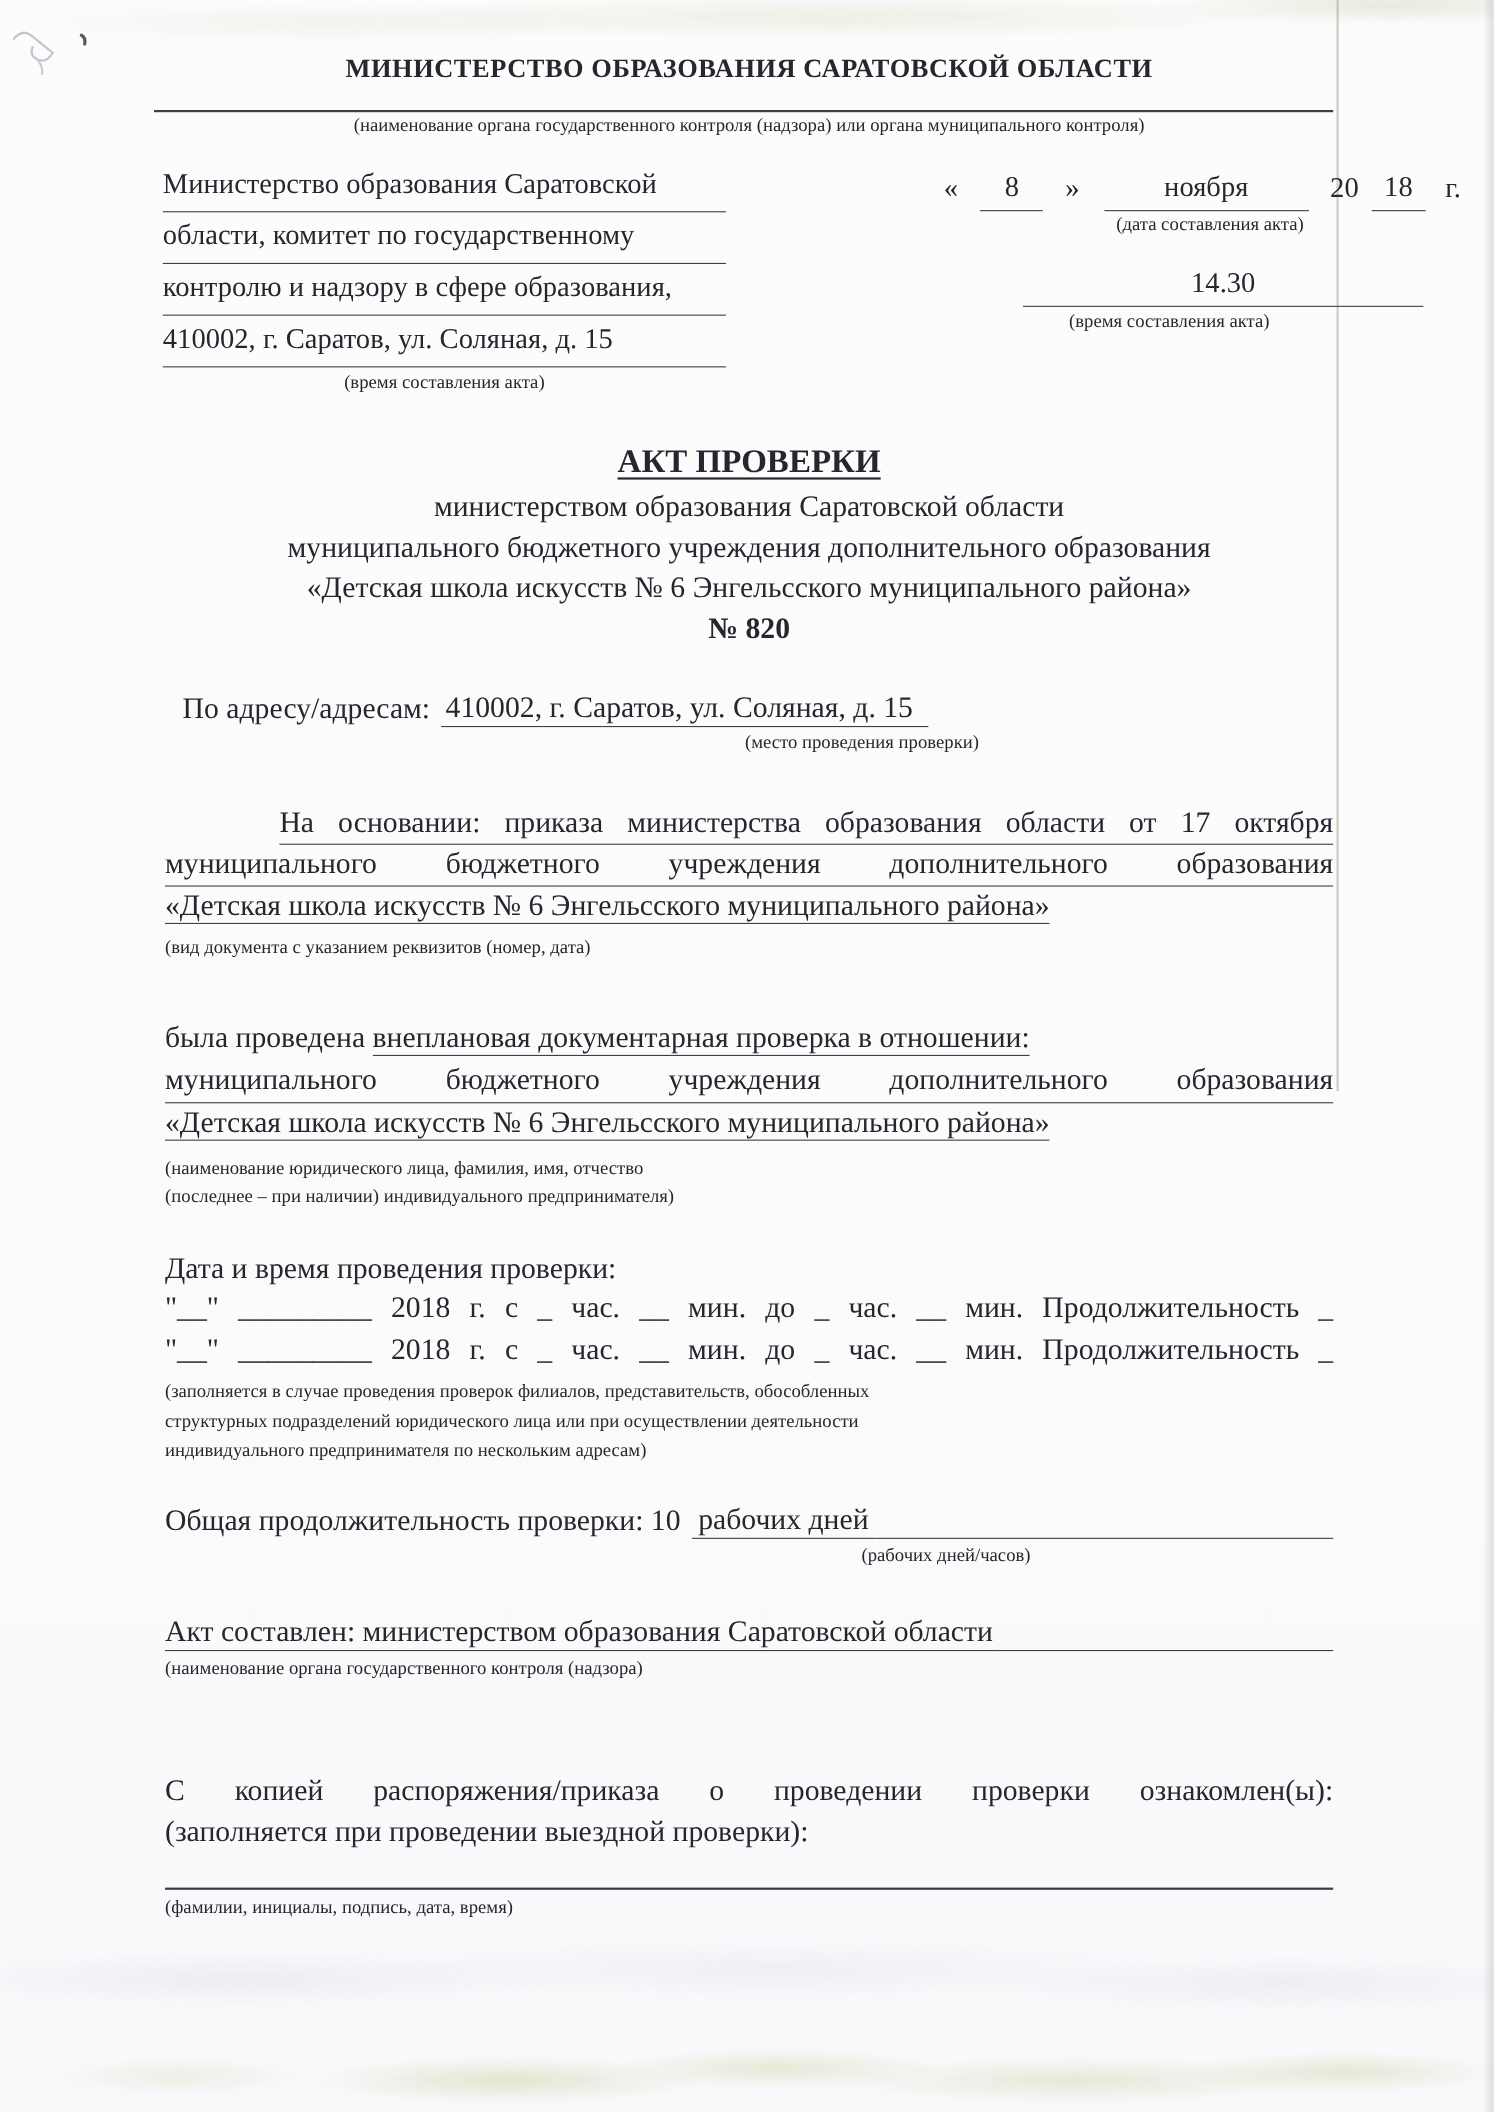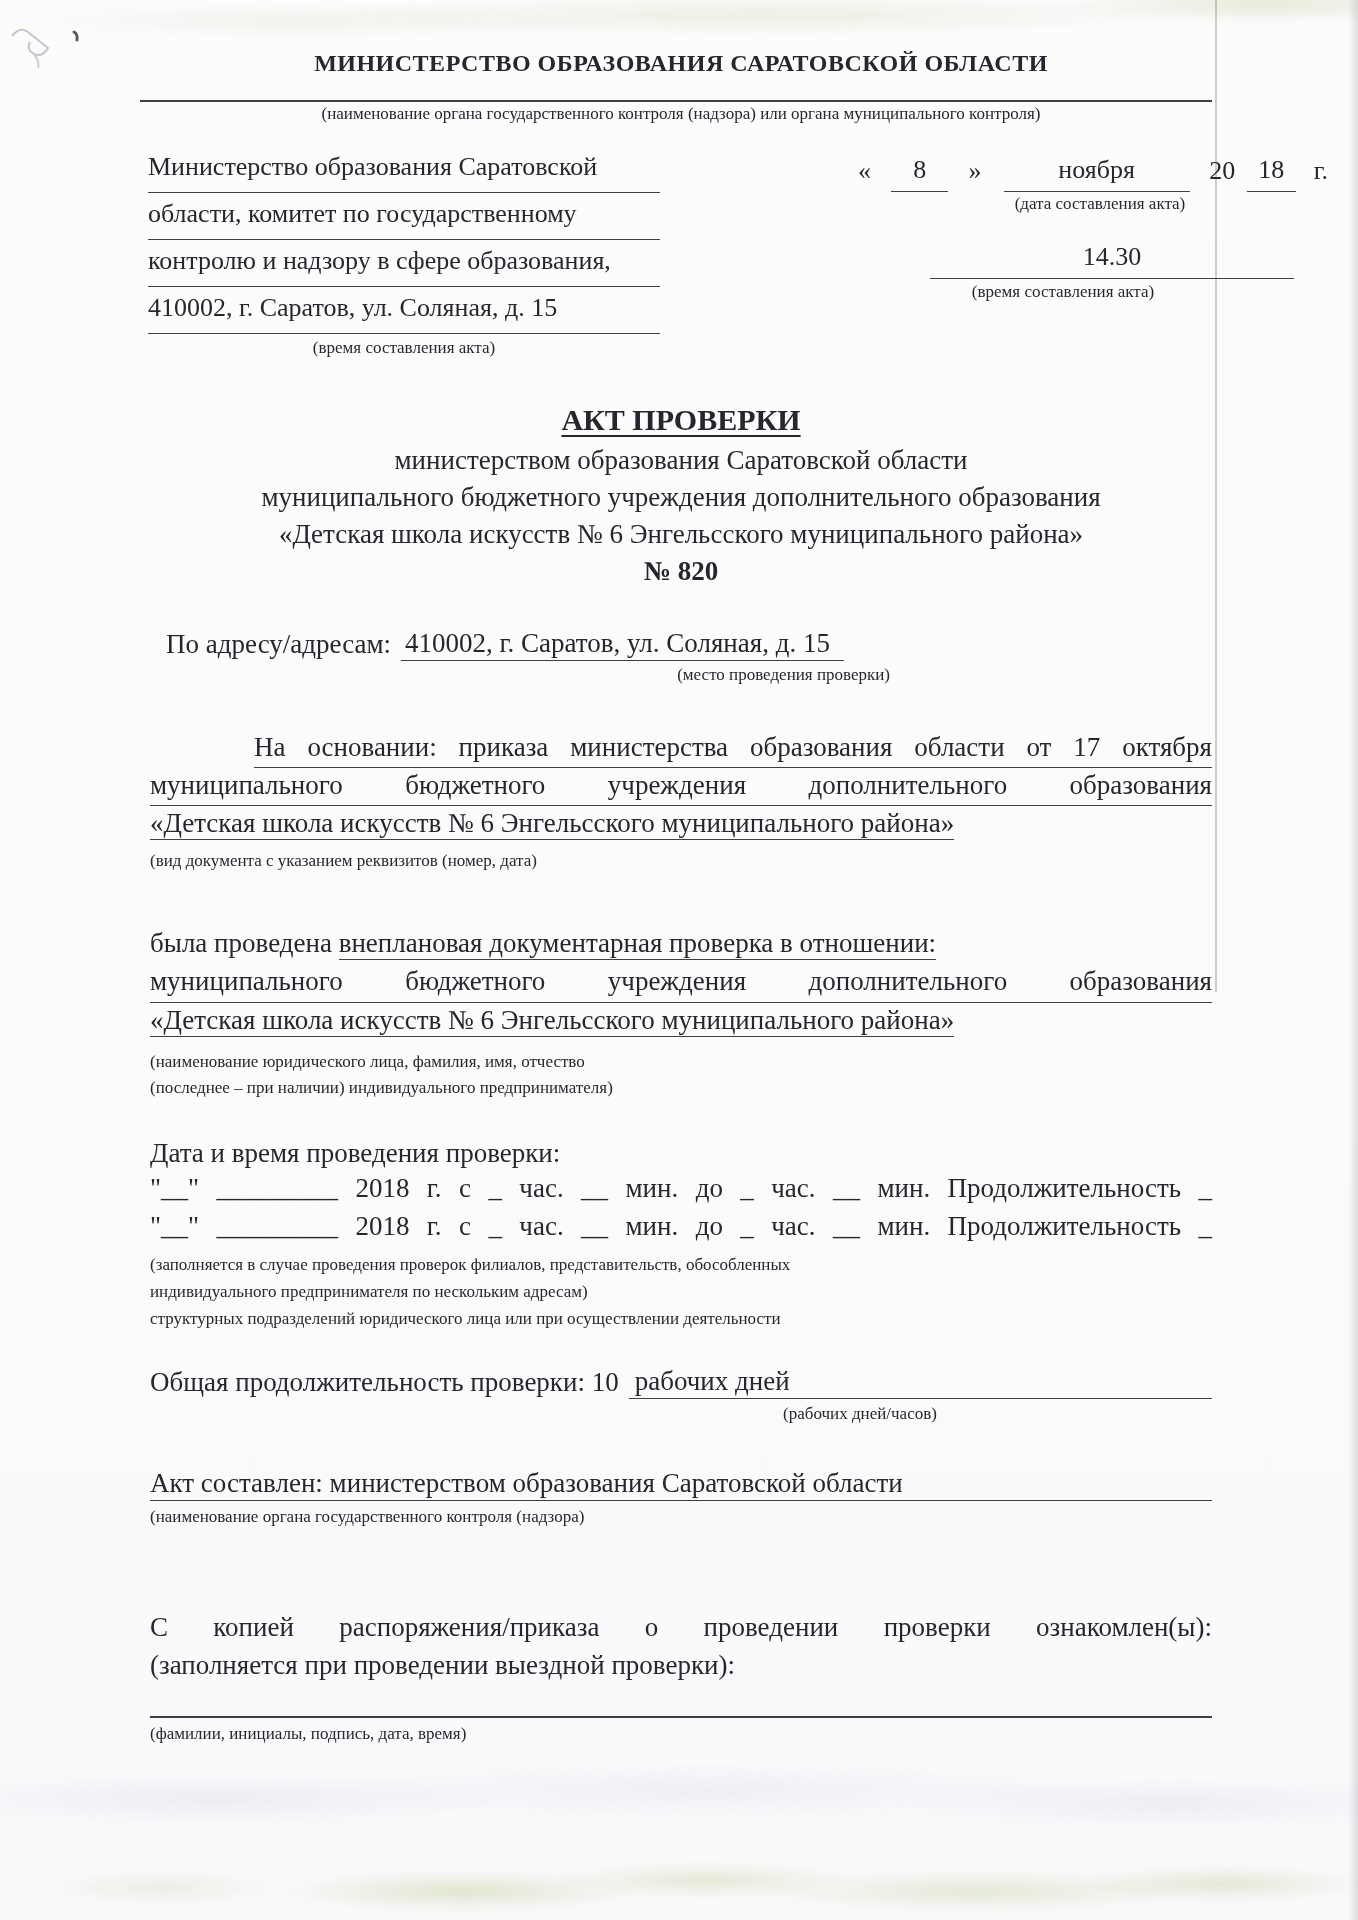--- a/index.html
+++ b/index.html
@@ -185,22 +185,22 @@
       <div class="caption">(последнее – при наличии) индивидуального предпринимателя)</div>
     </div>
   </div>
 
   <div class="abs dtsec">
     <div>Дата и время проведения проверки:</div>
     <div class="dt-row">"__" _________ 2018 г. с _ час. __ мин. до _ час. __ мин. Продолжительность _</div>
     <div class="dt-row">"__" _________ 2018 г. с _ час. __ мин. до _ час. __ мин. Продолжительность _</div>
     <div class="dt-captions">
       <div class="caption">(заполняется в случае проведения проверок филиалов, представительств,  обособленных</div>
+      <div class="caption">структурных подразделений юридического лица или   при осуществлении деятельности</div>
       <div class="caption">индивидуального предпринимателя   по нескольким адресам)</div>
-      <div class="caption">структурных подразделений юридического лица или   при осуществлении деятельности</div>
     </div>
   </div>
 
   <div class="abs duration">
     <div class="dur-line">
       <span>Общая продолжительность проверки: 10</span>
       <span class="dur-val">рабочих дней</span>
       <span class="dur-fill"></span>
     </div>
     <div class="dur-caption">(рабочих дней/часов)</div>

